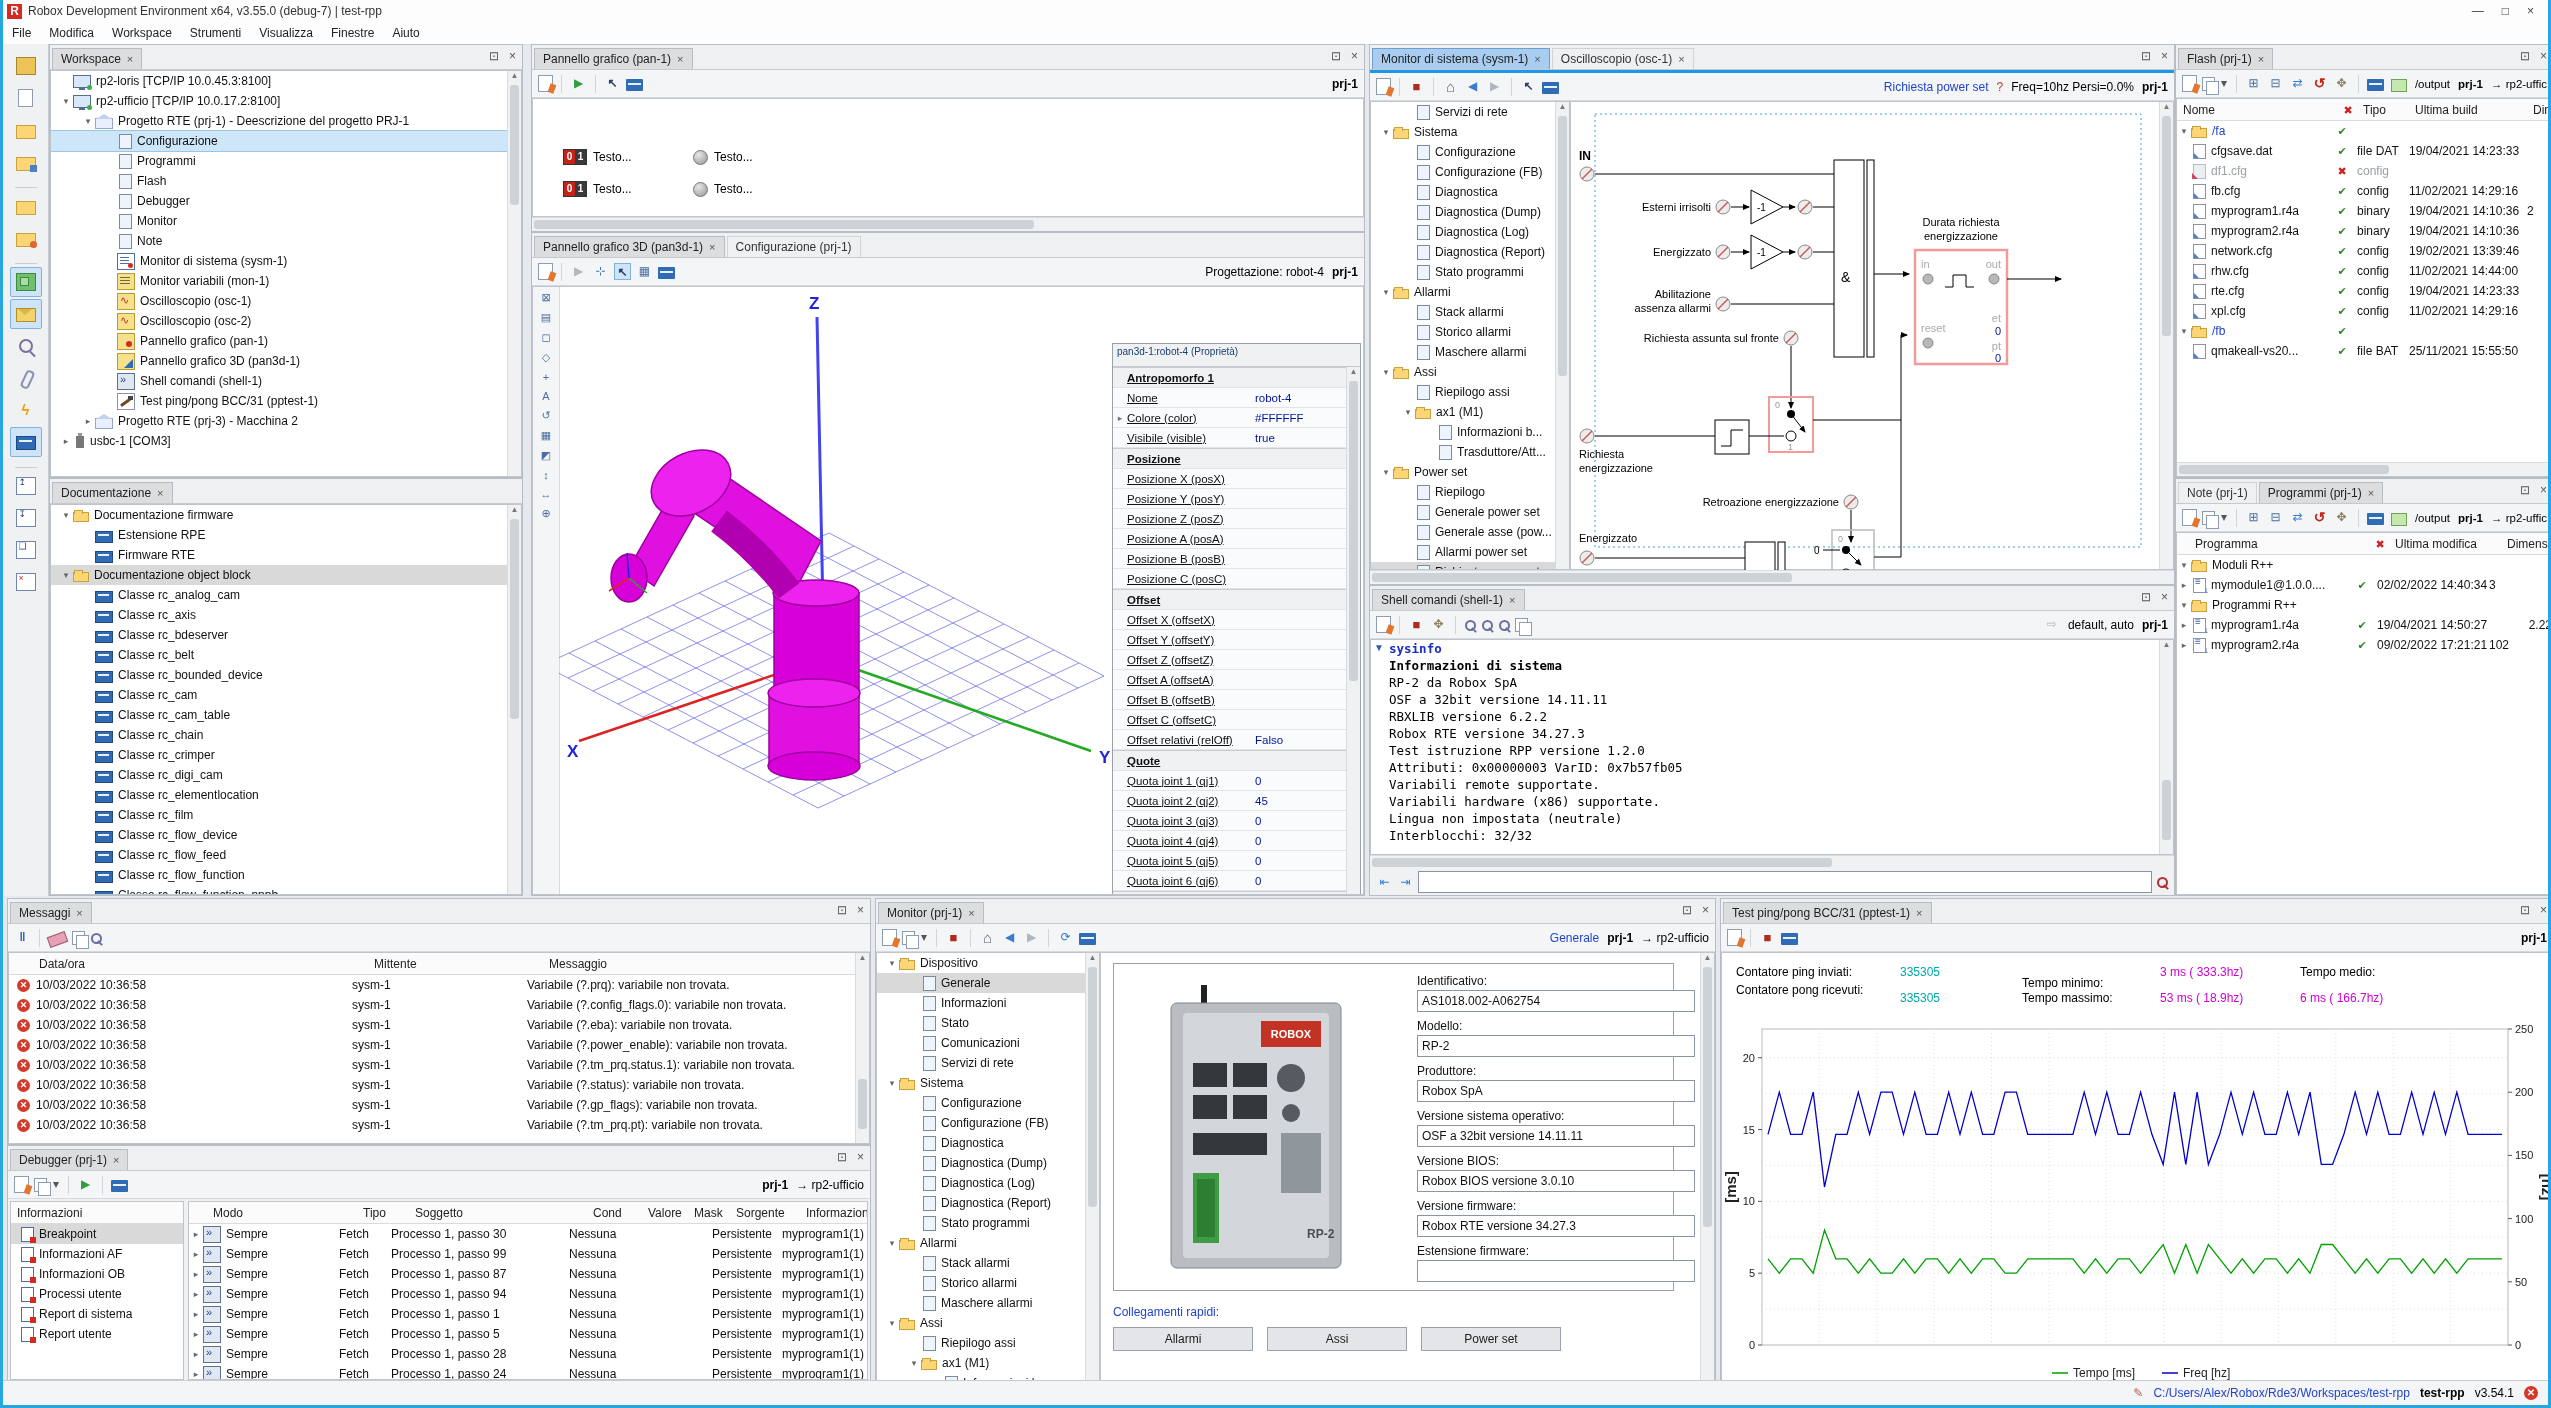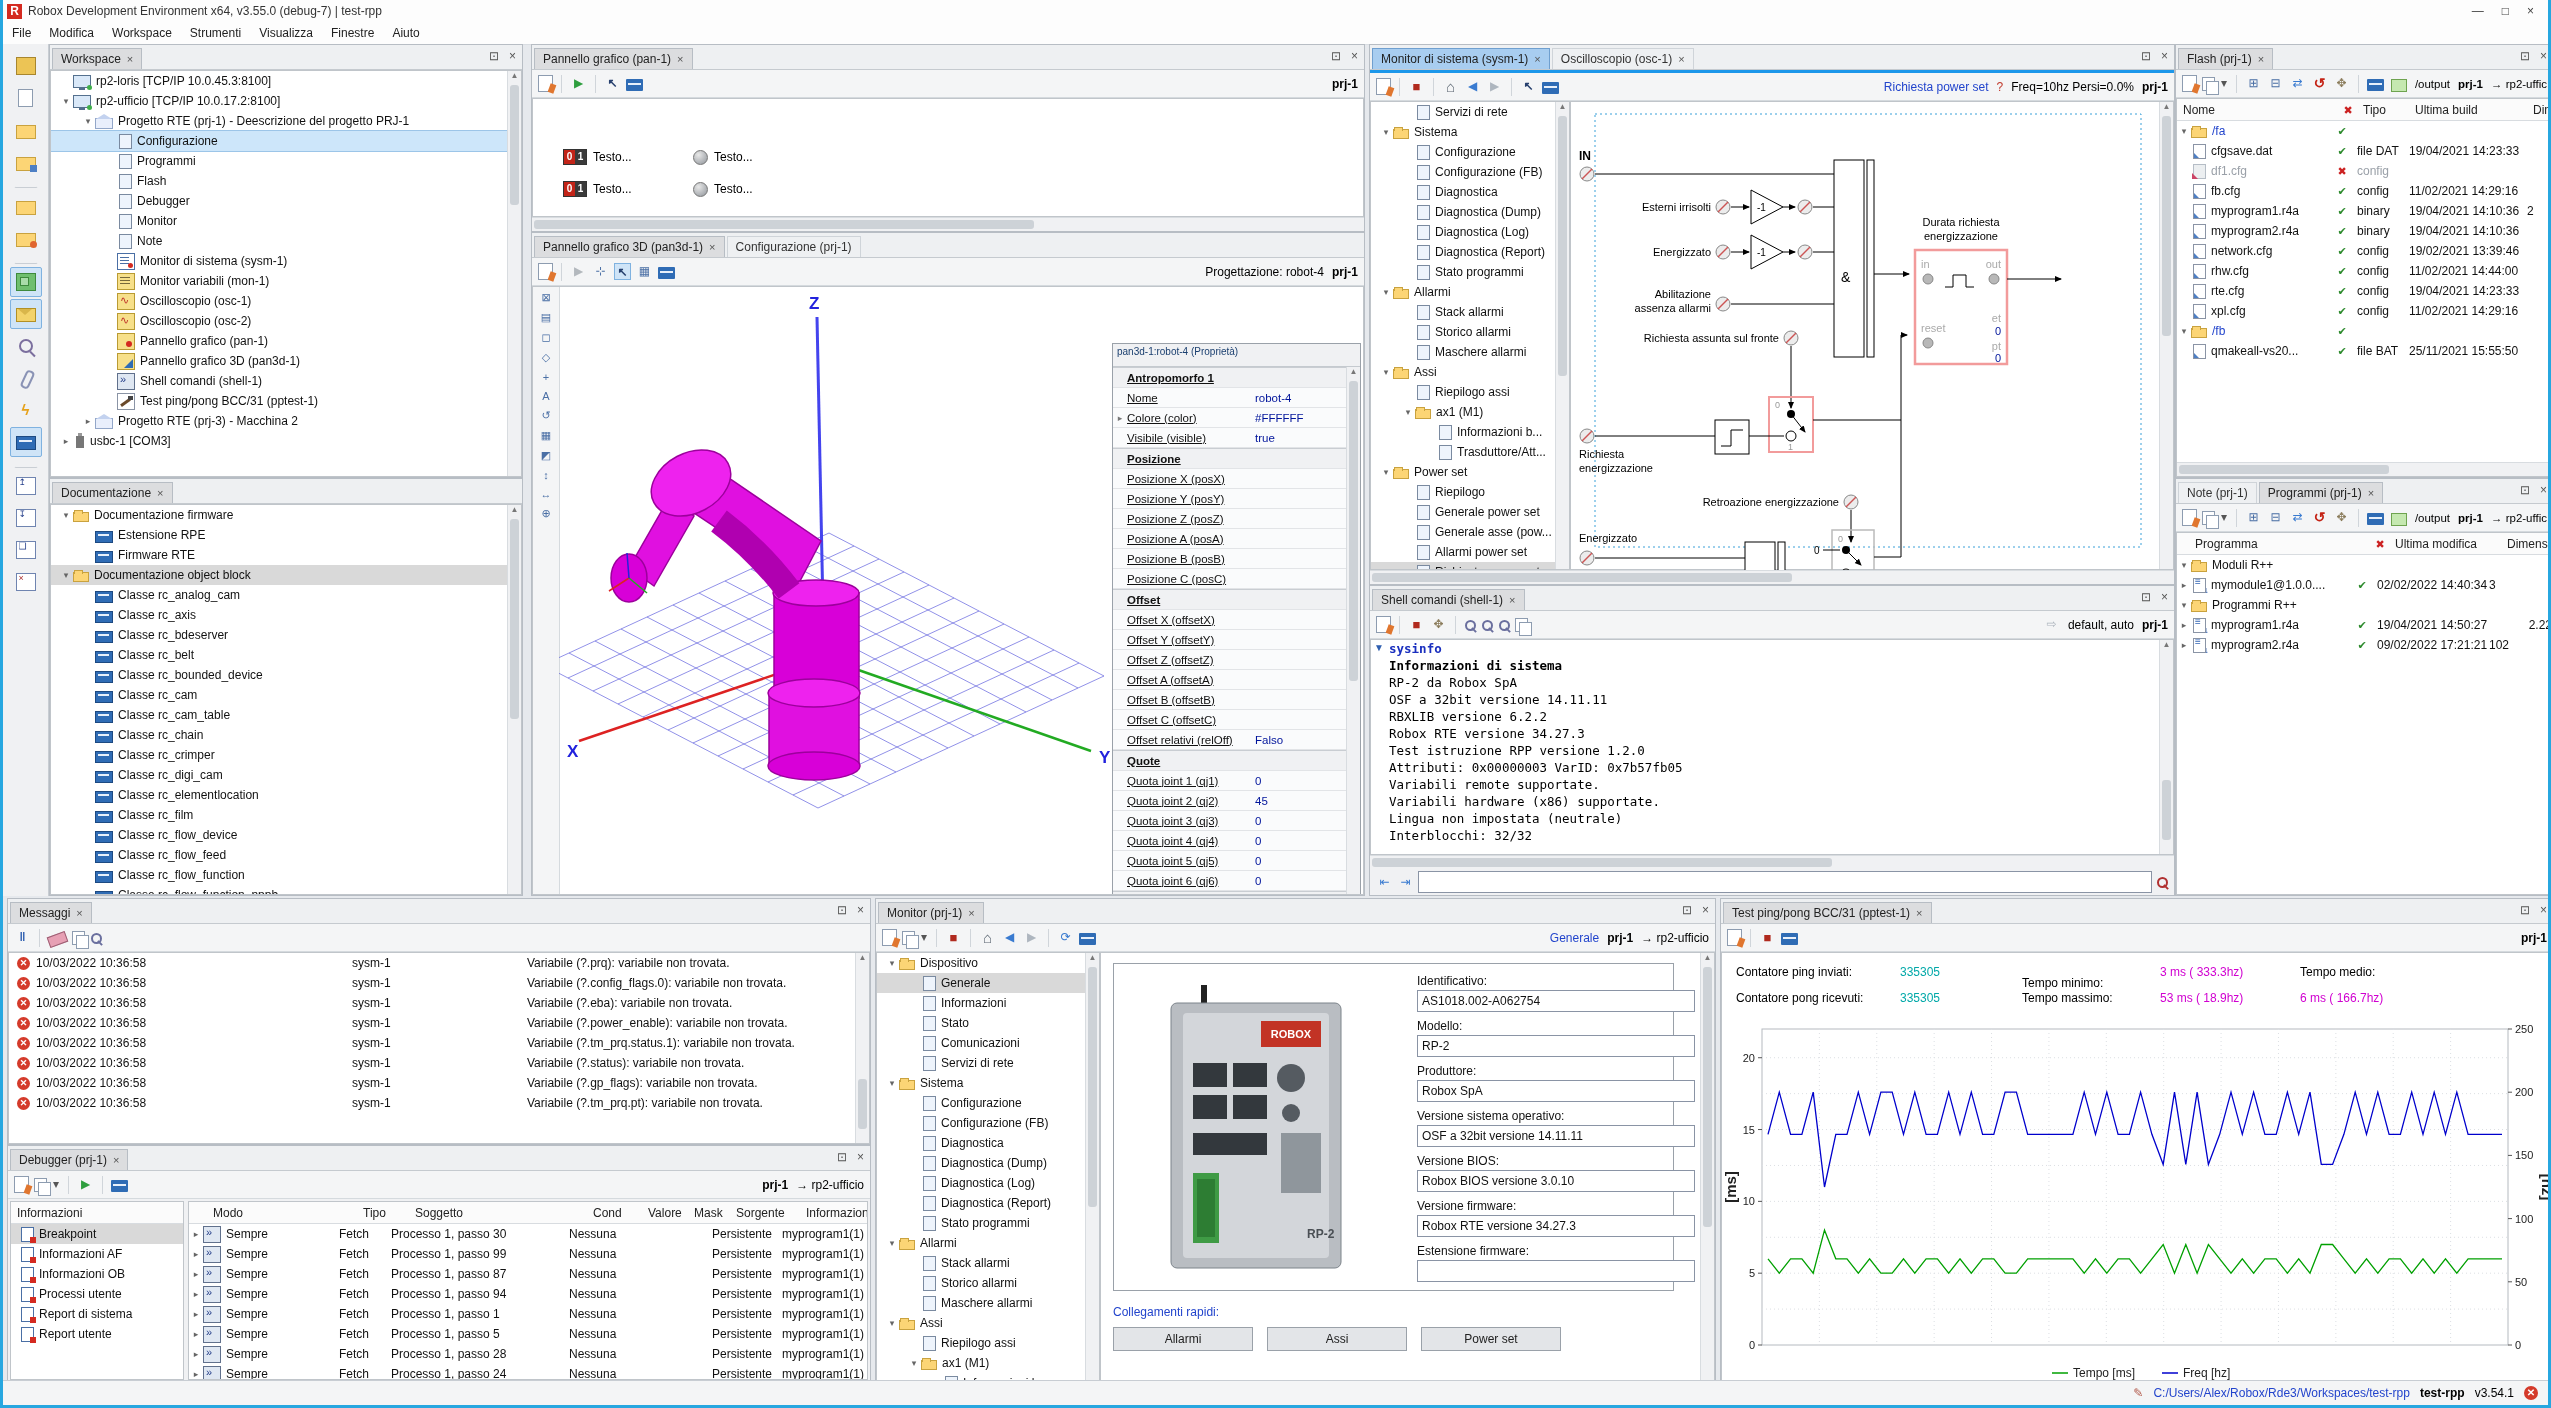--- a/index.html
+++ b/index.html
@@ -1408,20 +1408,25 @@
         </span>
     </div>
     <div class="tb">
       <span class="ti pause">‖</span>
       <span class="sp"></span>
       <span class="ti eraser"></span>
       <span class="ti copy"></span>
       <span class="ti lens"></span>
     </div>
     <div style="flex:1;background:#fff;border:1px solid #c0c5ca;overflow:hidden;display:flex;flex-direction:column;position:relative;">
+      <div class="ghead">
+        <span class="gcell" style="width:335px;padding-left:30px;">Data/ora</span>
+        <span class="gcell" style="width:175px;">Mittente</span>
+        <span class="gcell" style="flex:1;">Messaggio</span>
+      </div>
       <div>
 
       <div class="grow">
           <span class="gcell" style="width:335px;display:flex;align-items:center;padding-left:8px;">
               <span class="errico">✕</span>
               <span>10/03/2022 10:36:58</span>
             </span>
           <span class="gcell" style="width:175px;">sysm-1</span>
           <span class="gcell" style="flex:1;">Variabile (?.prq): variabile non trovata.</span>
         </div>
@@ -1878,21 +1883,21 @@
       <span class="sp"></span>
       <span class="ti stop">■</span>
       <span class="ti book"></span>
       <span class="tbright">
           <b>prj-1</b>
         </span>
     </div>
     <div style="flex:1;background:#fff;border:1px solid #c0c5ca;position:relative;overflow:hidden;font-size:12px;">
       <span style="position:absolute;left:14px;top:12px;">Contatore ping inviati:</span>
       <span style="position:absolute;left:178px;top:12px;color:#00a8a8;">335305</span>
-      <span style="position:absolute;left:14px;top:38px;">Contatore pong ricevuti:</span>
+      <span style="position:absolute;left:14px;top:30px;">Contatore pong ricevuti:</span>
       <span style="position:absolute;left:178px;top:38px;color:#00a8a8;">335305</span>
       <span style="position:absolute;left:300px;top:23px;">Tempo minimo:</span>
       <span style="position:absolute;left:438px;top:12px;color:#d000d0;">3 ms ( 333.3hz)</span>
       <span style="position:absolute;left:300px;top:38px;">Tempo massimo:</span>
       <span style="position:absolute;left:438px;top:38px;color:#d000d0;">53 ms ( 18.9hz)</span>
       <span style="position:absolute;left:578px;top:12px;">Tempo medio:</span>
       <span style="position:absolute;left:578px;top:38px;color:#d000d0;">6 ms ( 166.7hz)</span>
       <svg id="pp-chart" width="830" height="380" viewBox="0 0 830 380" style="position:absolute;left:0;top:62px;">
           <rect x="40" y="14" width="746" height="316" fill="#fff" stroke="#b5bac0"></rect>
           <line x1="97.38461538461539" y1="14" x2="97.38461538461539" y2="330" stroke="#dcdfe3" stroke-dasharray="1 3"></line>

